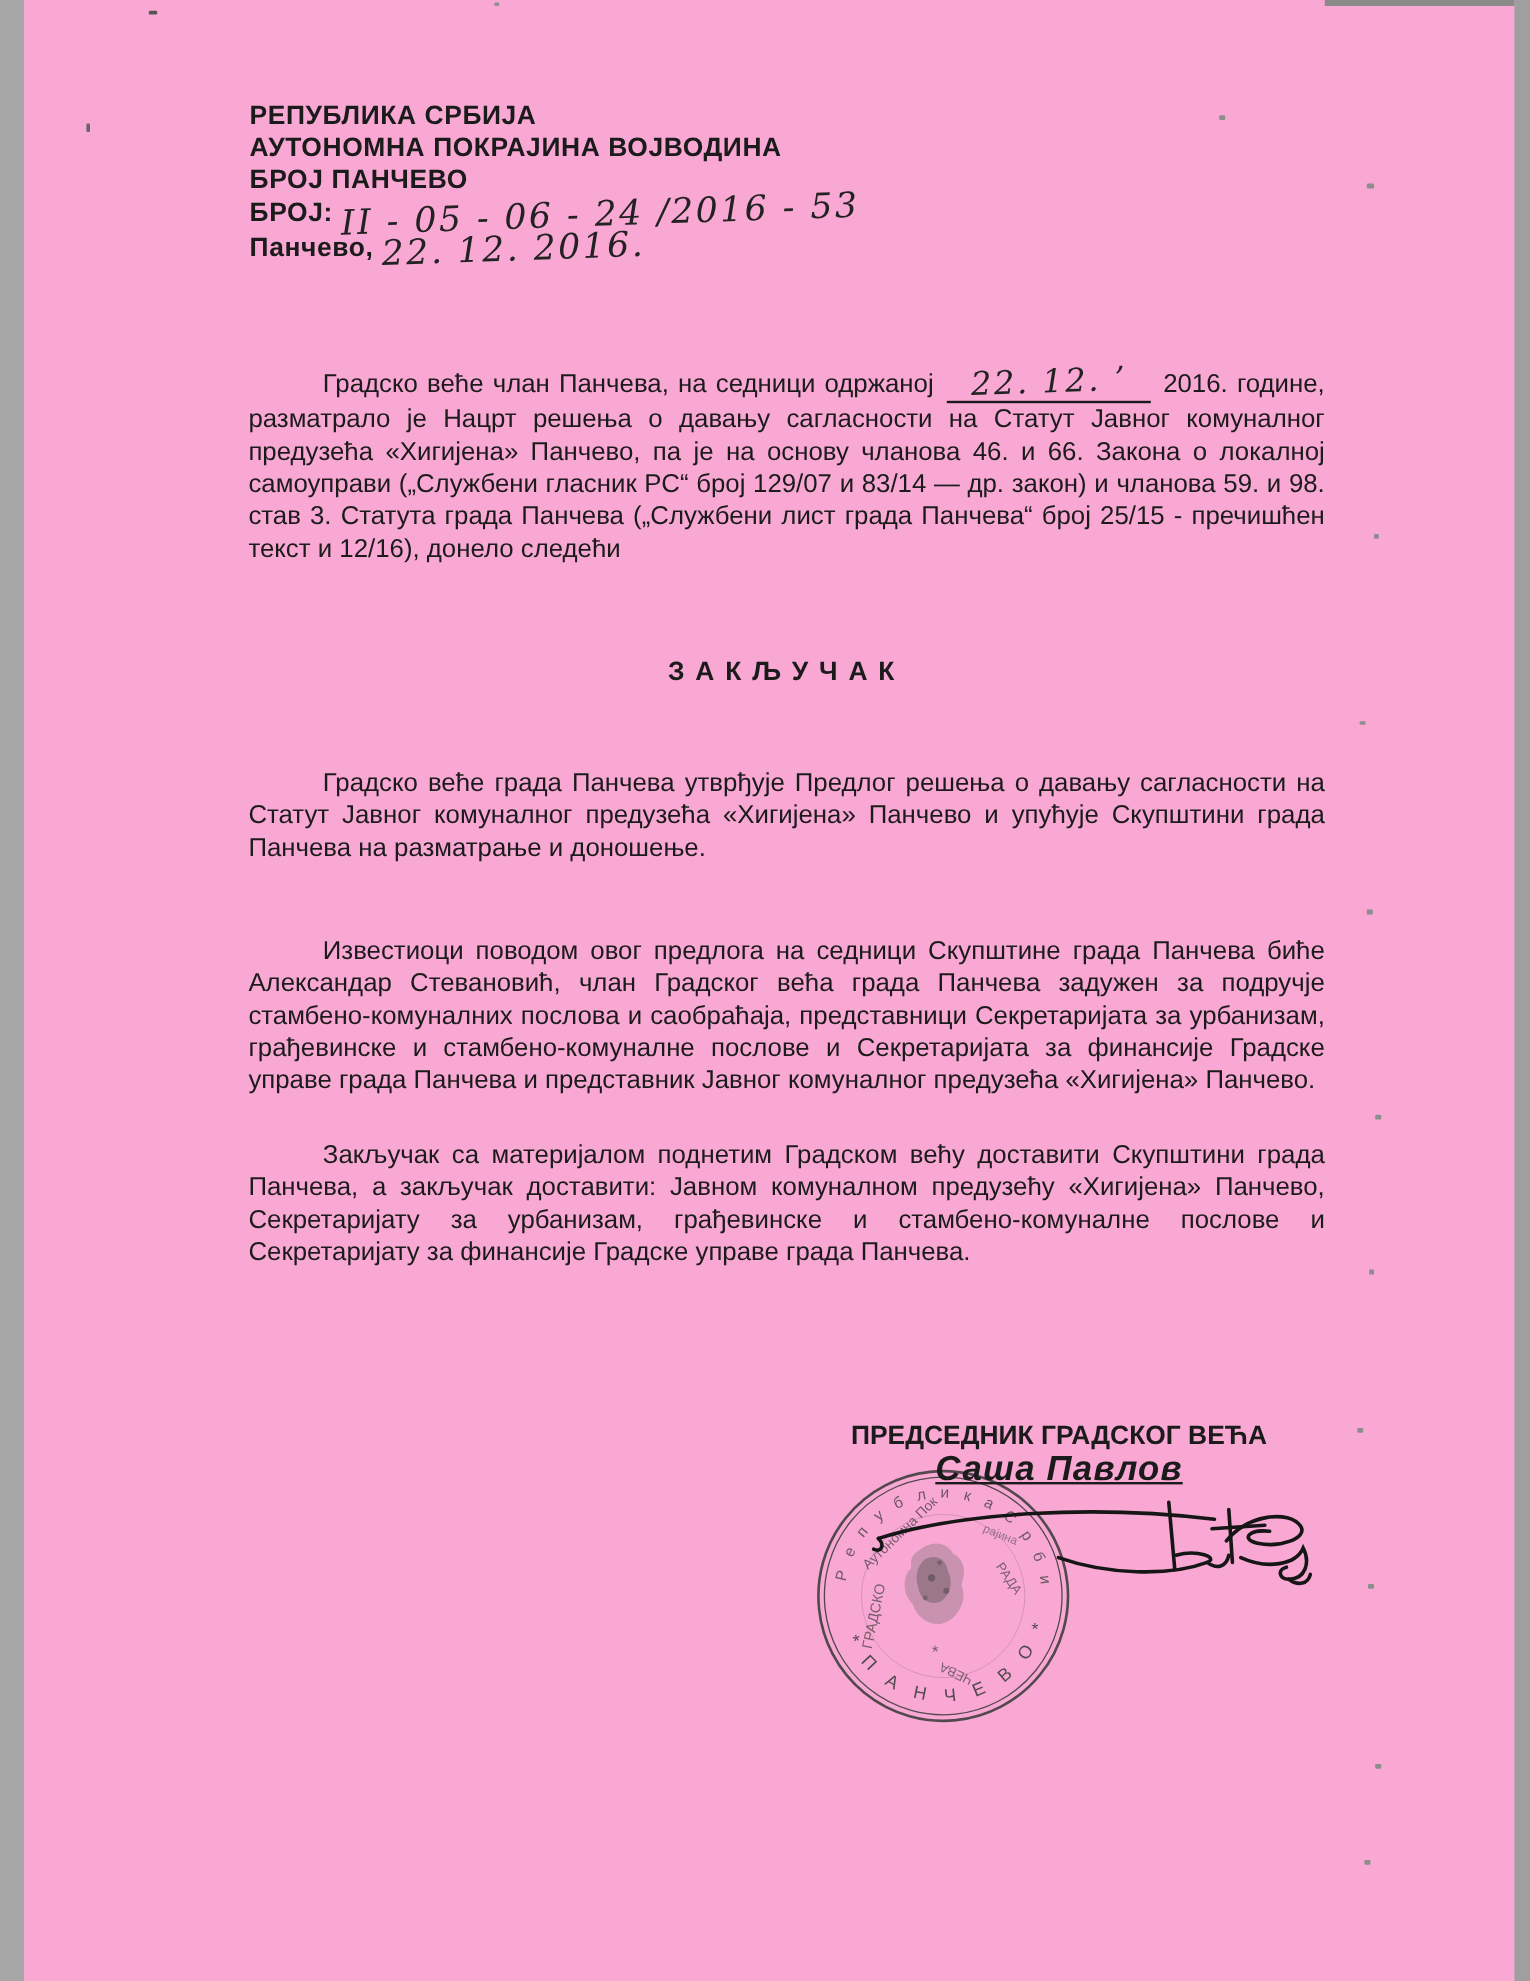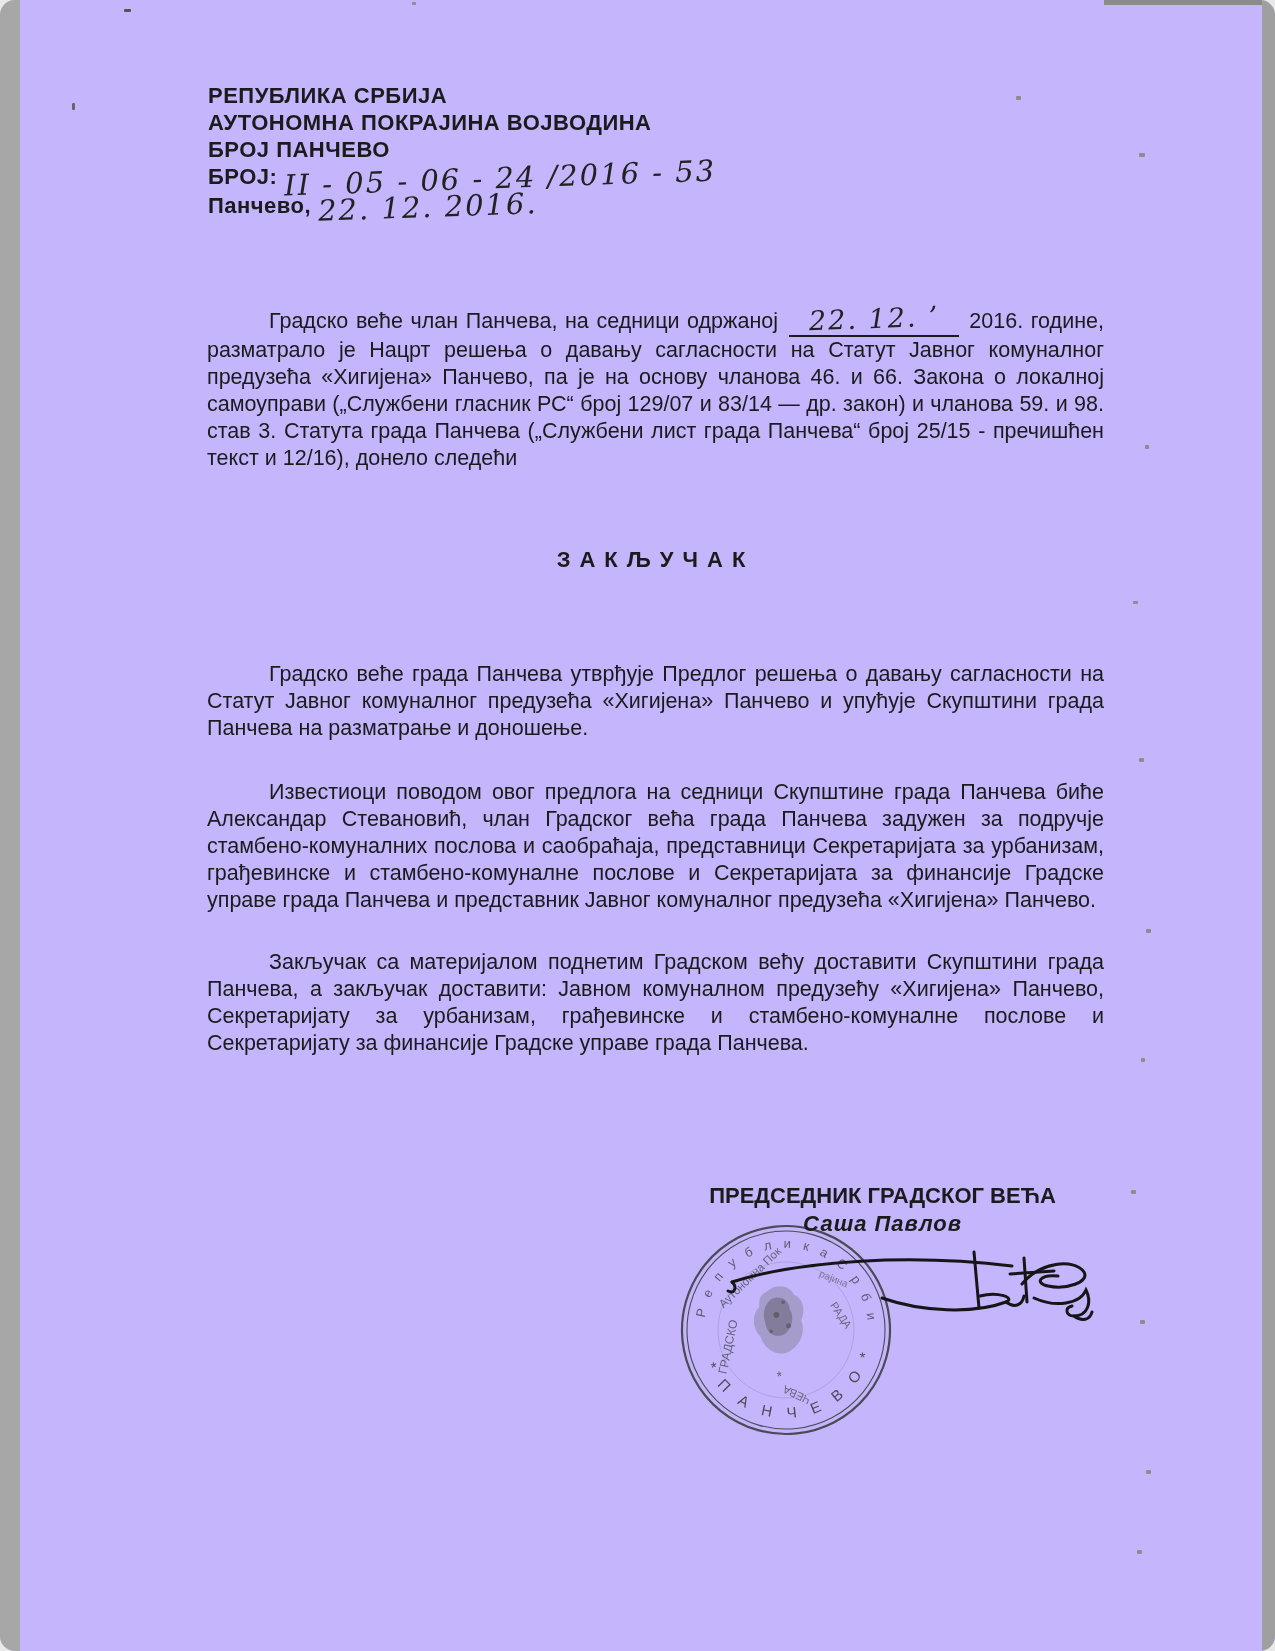--- a/index.html
+++ b/index.html
@@ -1,24 +1,23 @@
 <!DOCTYPE html>
 <html><head>
 <meta charset="utf-8">
 <style>
   html,body { margin:0; padding:0; background:#e9e9e9; }
   .page {
     position:relative;
     width:1275px; height:1651px;
     margin:0 auto;
-    background:#c4b5fd;
+    background:#f9a8d4;
     font-family:"Liberation Sans", sans-serif;
     color:#1b1b1b;
     overflow:hidden;
-    border-radius:15px;
   }
   
   .edge-left  { position:absolute; left:0; top:0; width:20px; height:1651px; background:#a7a7a7; }
   .edge-right { position:absolute; left:1262px; top:0; width:13px; height:1651px; background:#9f9f9f; }
   .edge-top-right { position:absolute; left:1104px; top:0; width:158px; height:5px; background:#8b8b8b; }
   .speck { position:absolute; background:#8d8d8d; border-radius:1px; }
 
   .header {
     position:absolute; left:208px; top:82px;
     font-weight:bold; font-size:22px; line-height:27px;
@@ -45,21 +44,21 @@
   .date-underline .handwrite { font-size:27px; vertical-align:0; }
   .doc-heading {
     position:absolute; left:207px; top:547px; width:897px;
     text-align:center; font-weight:bold; font-size:22px;
     letter-spacing:9px; text-indent:0;
   }
   .sig-block {
     position:absolute; left:700px; top:1182px; width:365px;
     text-align:center; font-weight:bold; font-size:22px; line-height:28px;
   }
-  .sig-name { font-style:italic; font-size:22px; letter-spacing:1px; }
+  .sig-name { font-style:italic; font-size:29px; letter-spacing:1px;text-decoration:underline; }
   .stamp-svg { position:absolute; left:674px; top:1218px; opacity:0.88; }
   .scrawl-svg { position:absolute; left:722px; top:1236px; }
 </style>
 </head>
 <body>
 
 <div class="page">
 
   <div class="edge-left"></div>
   <div class="edge-right"></div>
@@ -94,21 +93,21 @@
   </div>
 
   <div class="para" style="top:305px;">
     <span>Градско веће члан Панчева, на седници одржаној</span>
     <span class="date-underline"><span class="handwrite">22. 12. ʼ</span></span>
     <span>2016. године, разматрало је Нацрт решења о давању сагласности на Статут Јавног комуналног предузећа «Хигијена» Панчево, па је на основу чланова 46. и 66. Закона о локалној самоуправи („Службени гласник РС“ број 129/07 и 83/14 — др. закон) и чланова 59. и 98. став 3. Статута града Панчева („Службени лист града Панчева“ број 25/15 - пречишћен текст и 12/16), донело следећи</span>
   </div>
 
   <div class="doc-heading">ЗАКЉУЧАК</div>
 
-  <div class="para" style="top:661px;">Градско веће града Панчева утврђује Предлог решења о давању сагласности на Статут Јавног комуналног предузећа «Хигијена» Панчево и упућује Скупштини града Панчева на разматрање и доношење.</div>
+  <div class="para" style="top:639px;">Градско веће града Панчева утврђује Предлог решења о давању сагласности на Статут Јавног комуналног предузећа «Хигијена» Панчево и упућује Скупштини града Панчева на разматрање и доношење.</div>
   <div class="para" style="top:779px;">Известиоци поводом овог предлога на седници Скупштине града Панчева биће Александар Стевановић, члан Градског већа града Панчева задужен за подручје стамбено-комуналних послова и саобраћаја, представници Секретаријата за урбанизам, грађевинске и стамбено-комуналне послове и Секретаријата за финансије Градске управе града Панчева и представник Јавног комуналног предузећа «Хигијена» Панчево.</div>
   <div class="para" style="top:949px;">Закључак са материјалом поднетим Градском већу доставити Скупштини града Панчева, а закључак доставити: Јавном комуналном предузећу «Хигијена» Панчево, Секретаријату за урбанизам, грађевинске и стамбено-комуналне послове и Секретаријату за финансије Градске управе града Панчева.</div>
 
   <svg class="stamp-svg" width="224" height="224" viewBox="0 0 224 224" style="transform:rotate(-6deg);">
     <g fill="none" stroke="#3c3c3c">
       <circle cx="112" cy="112" r="104" stroke-width="2.2"></circle>
       <circle cx="112" cy="112" r="99" stroke-width="1.1"></circle>
       <circle cx="112" cy="112" r="68" stroke-width="0.7" opacity="0.25"></circle>
     </g>
     <defs>

